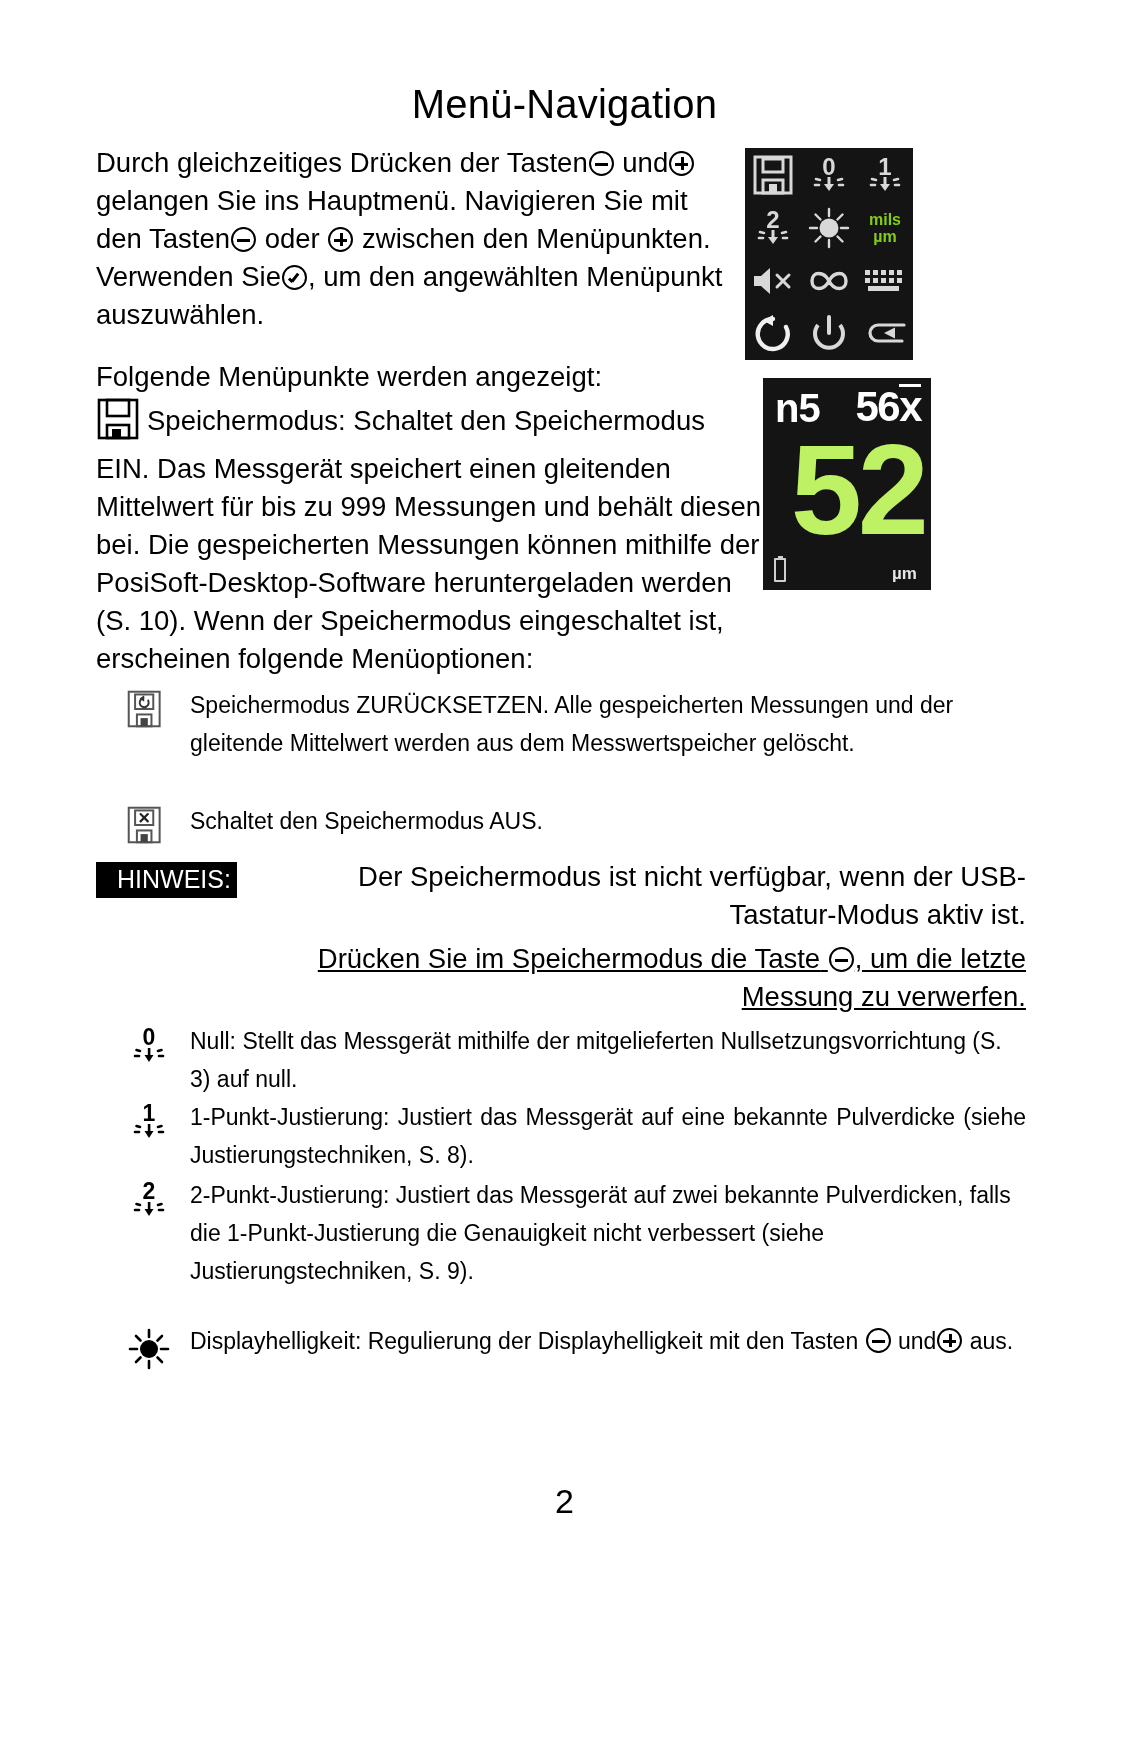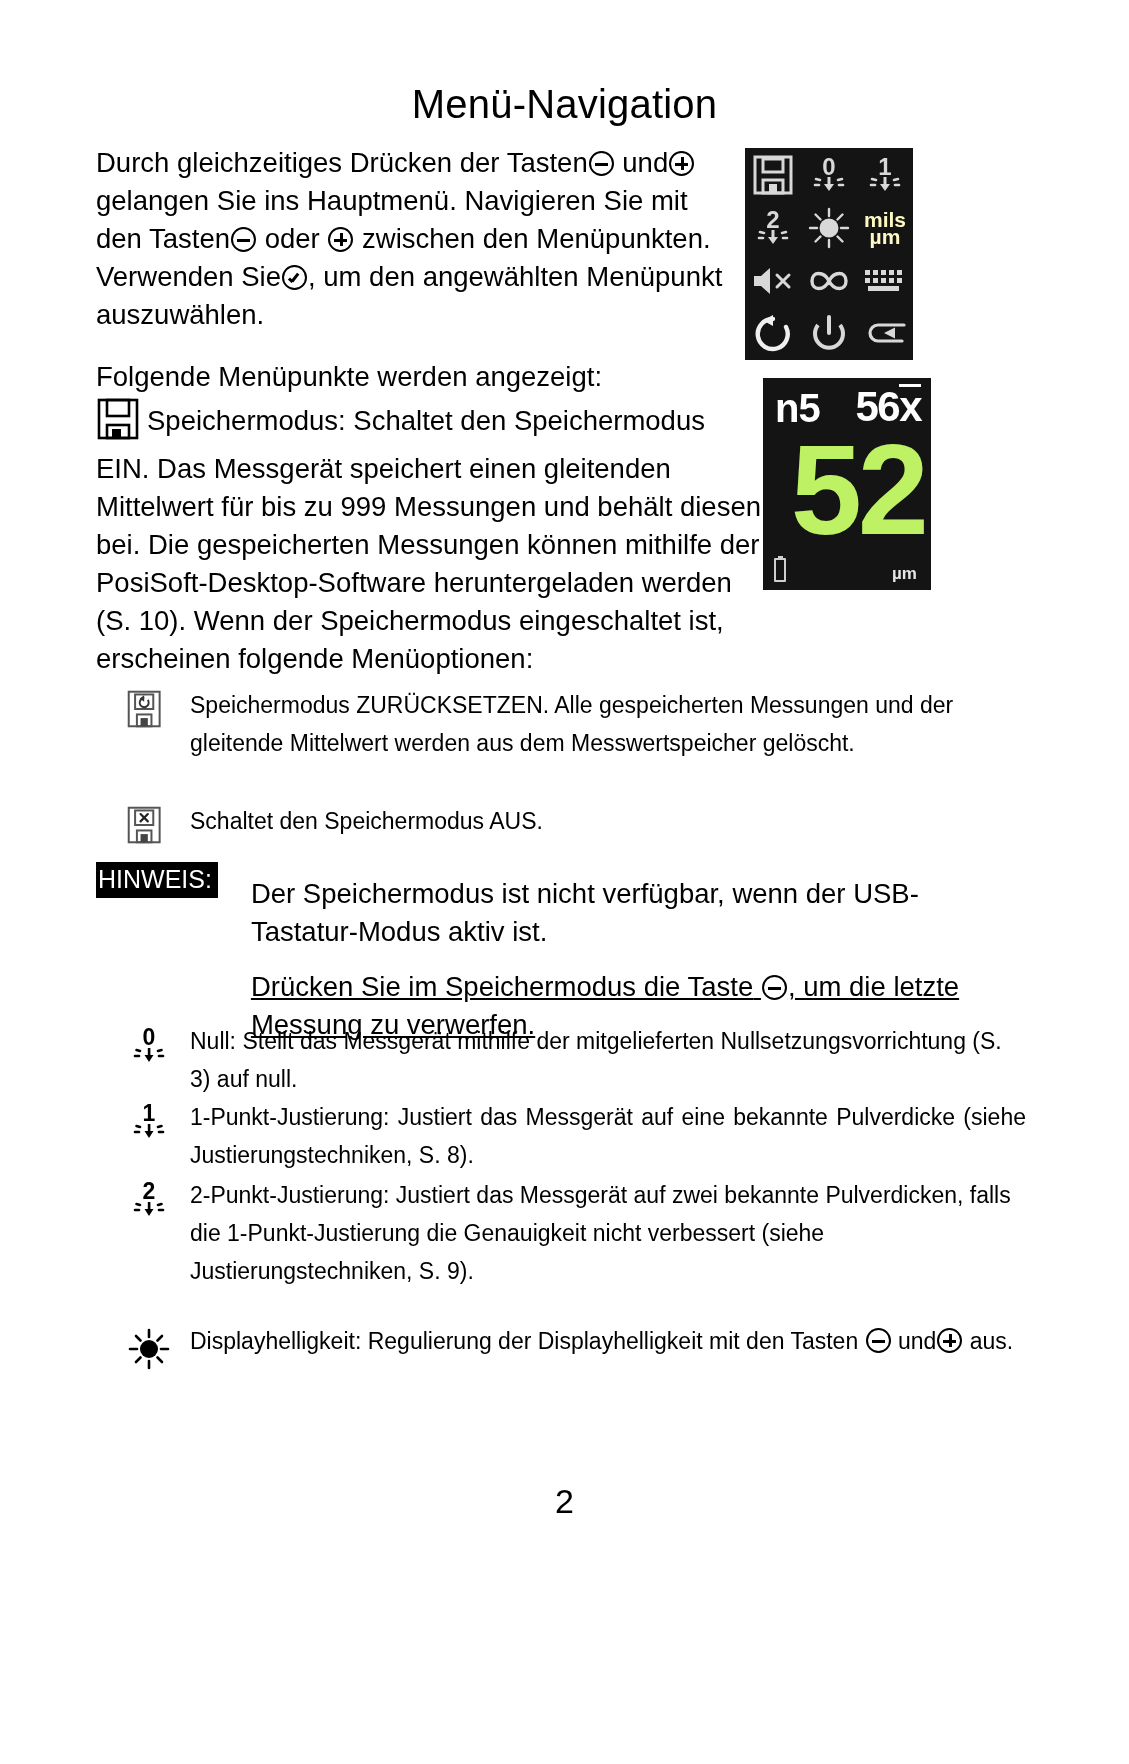--- a/index.html
+++ b/index.html
@@ -131,22 +131,22 @@
   .mcell {
     width: 100%;
     height: 100%;
     display: flex;
     align-items: center;
     justify-content: center;
     color: #d8d8d8;
   }
   .mcell svg { display: block; }
   .units-txt {
-    color: #fef9c3;
-    font-size: 21px;
+    color: #84cc16;
+    font-size: 16px;
     line-height: 17px;
     text-align: center;
     font-family: "Liberation Sans", sans-serif;
     font-weight: 700;
   }
 
   
   .rd-n {
     position: absolute;
     left: 12px; top: 10px;
@@ -256,30 +256,30 @@
     width: 930px;
     display: flex;
     align-items: flex-start;
   }
   .note-badge {
     flex: 0 0 auto;
     background: #000;
     color: #fff;
     font-size: 25px;
     line-height: 31px;
-    padding: 2px 6px 3px 2px;
+    padding: 2px 6px 3px 21px;
     font-weight: 400;
     margin-top: 4px;
   }
   .note-body {
     margin-left: 16px;
     font-size: 27.5px;
     line-height: 38px;
   }
-  .note-body p { margin: 17px; }
+  .note-body p { margin: 0; text-align: right; }
   .note-body p + p { margin-top: 6px; text-decoration: underline; }
 
   #item-null   { left: 126px; top: 1022px; width: 900px; }
   #item-one    { left: 126px; top: 1098px; width: 900px; }
   #item-two    { left: 126px; top: 1176px; width: 900px; }
   #item-bright { left: 126px; top: 1322px; width: 900px; }
 
   
   .page-no {
     position: absolute;

